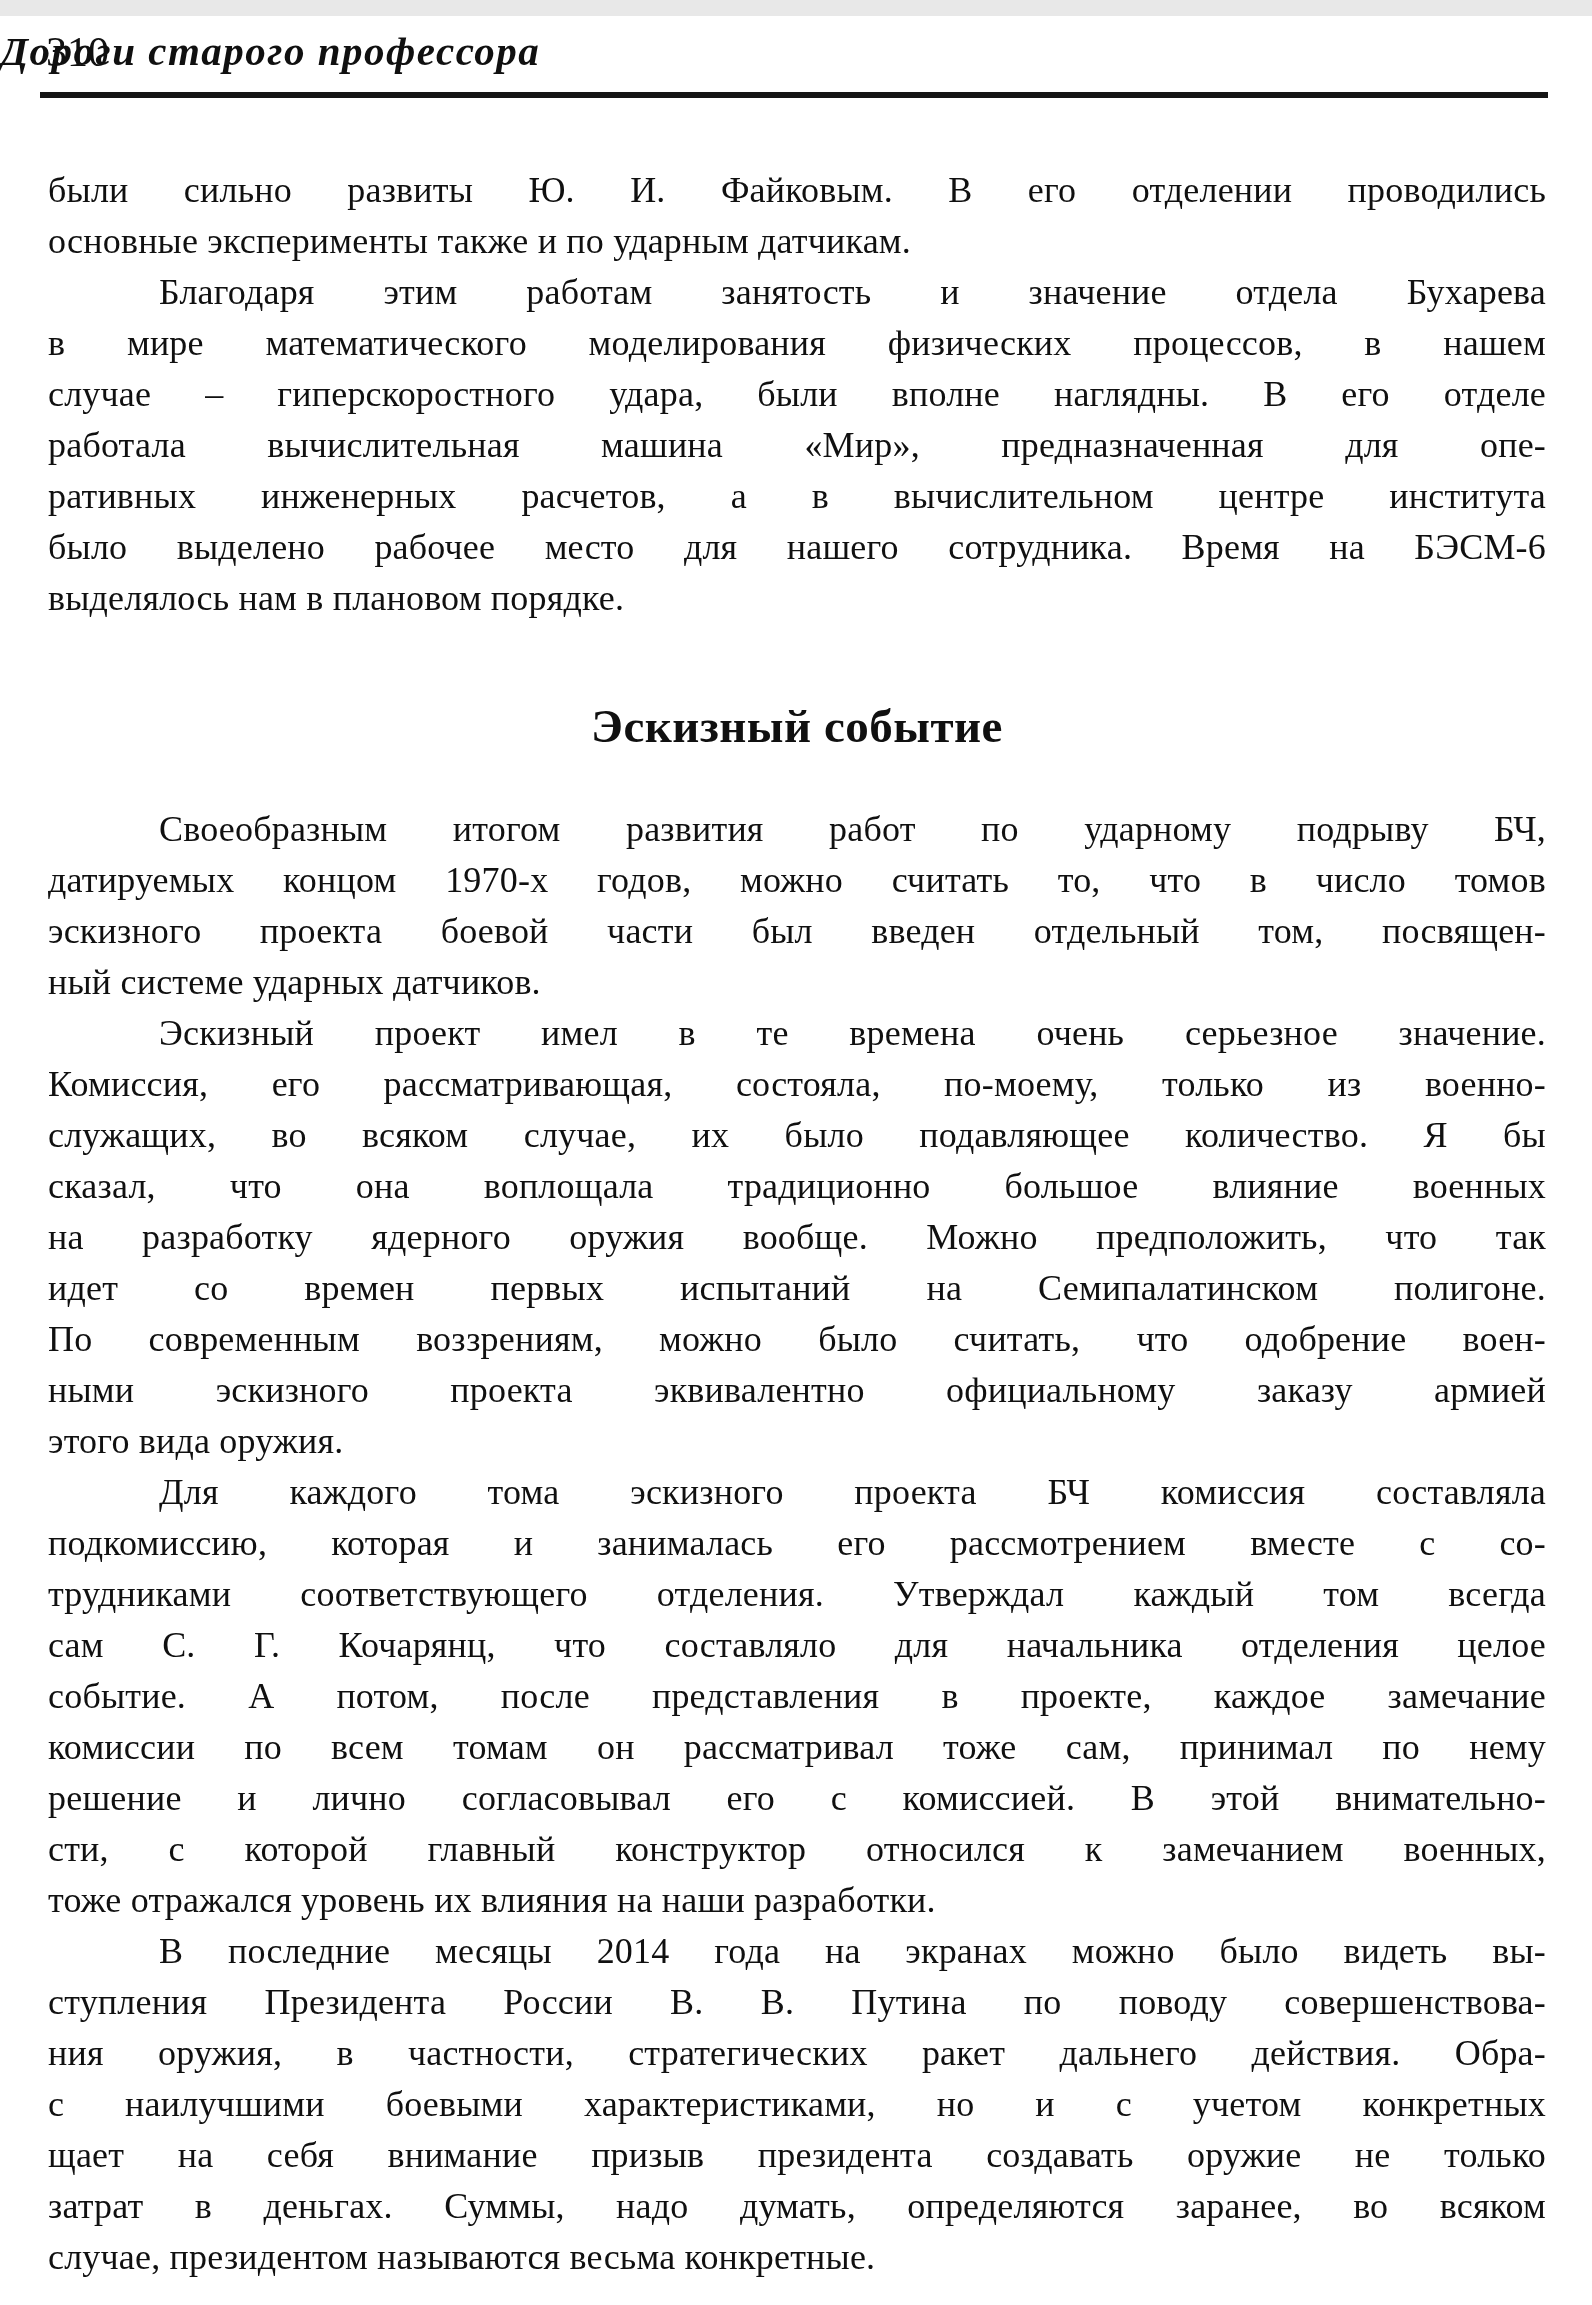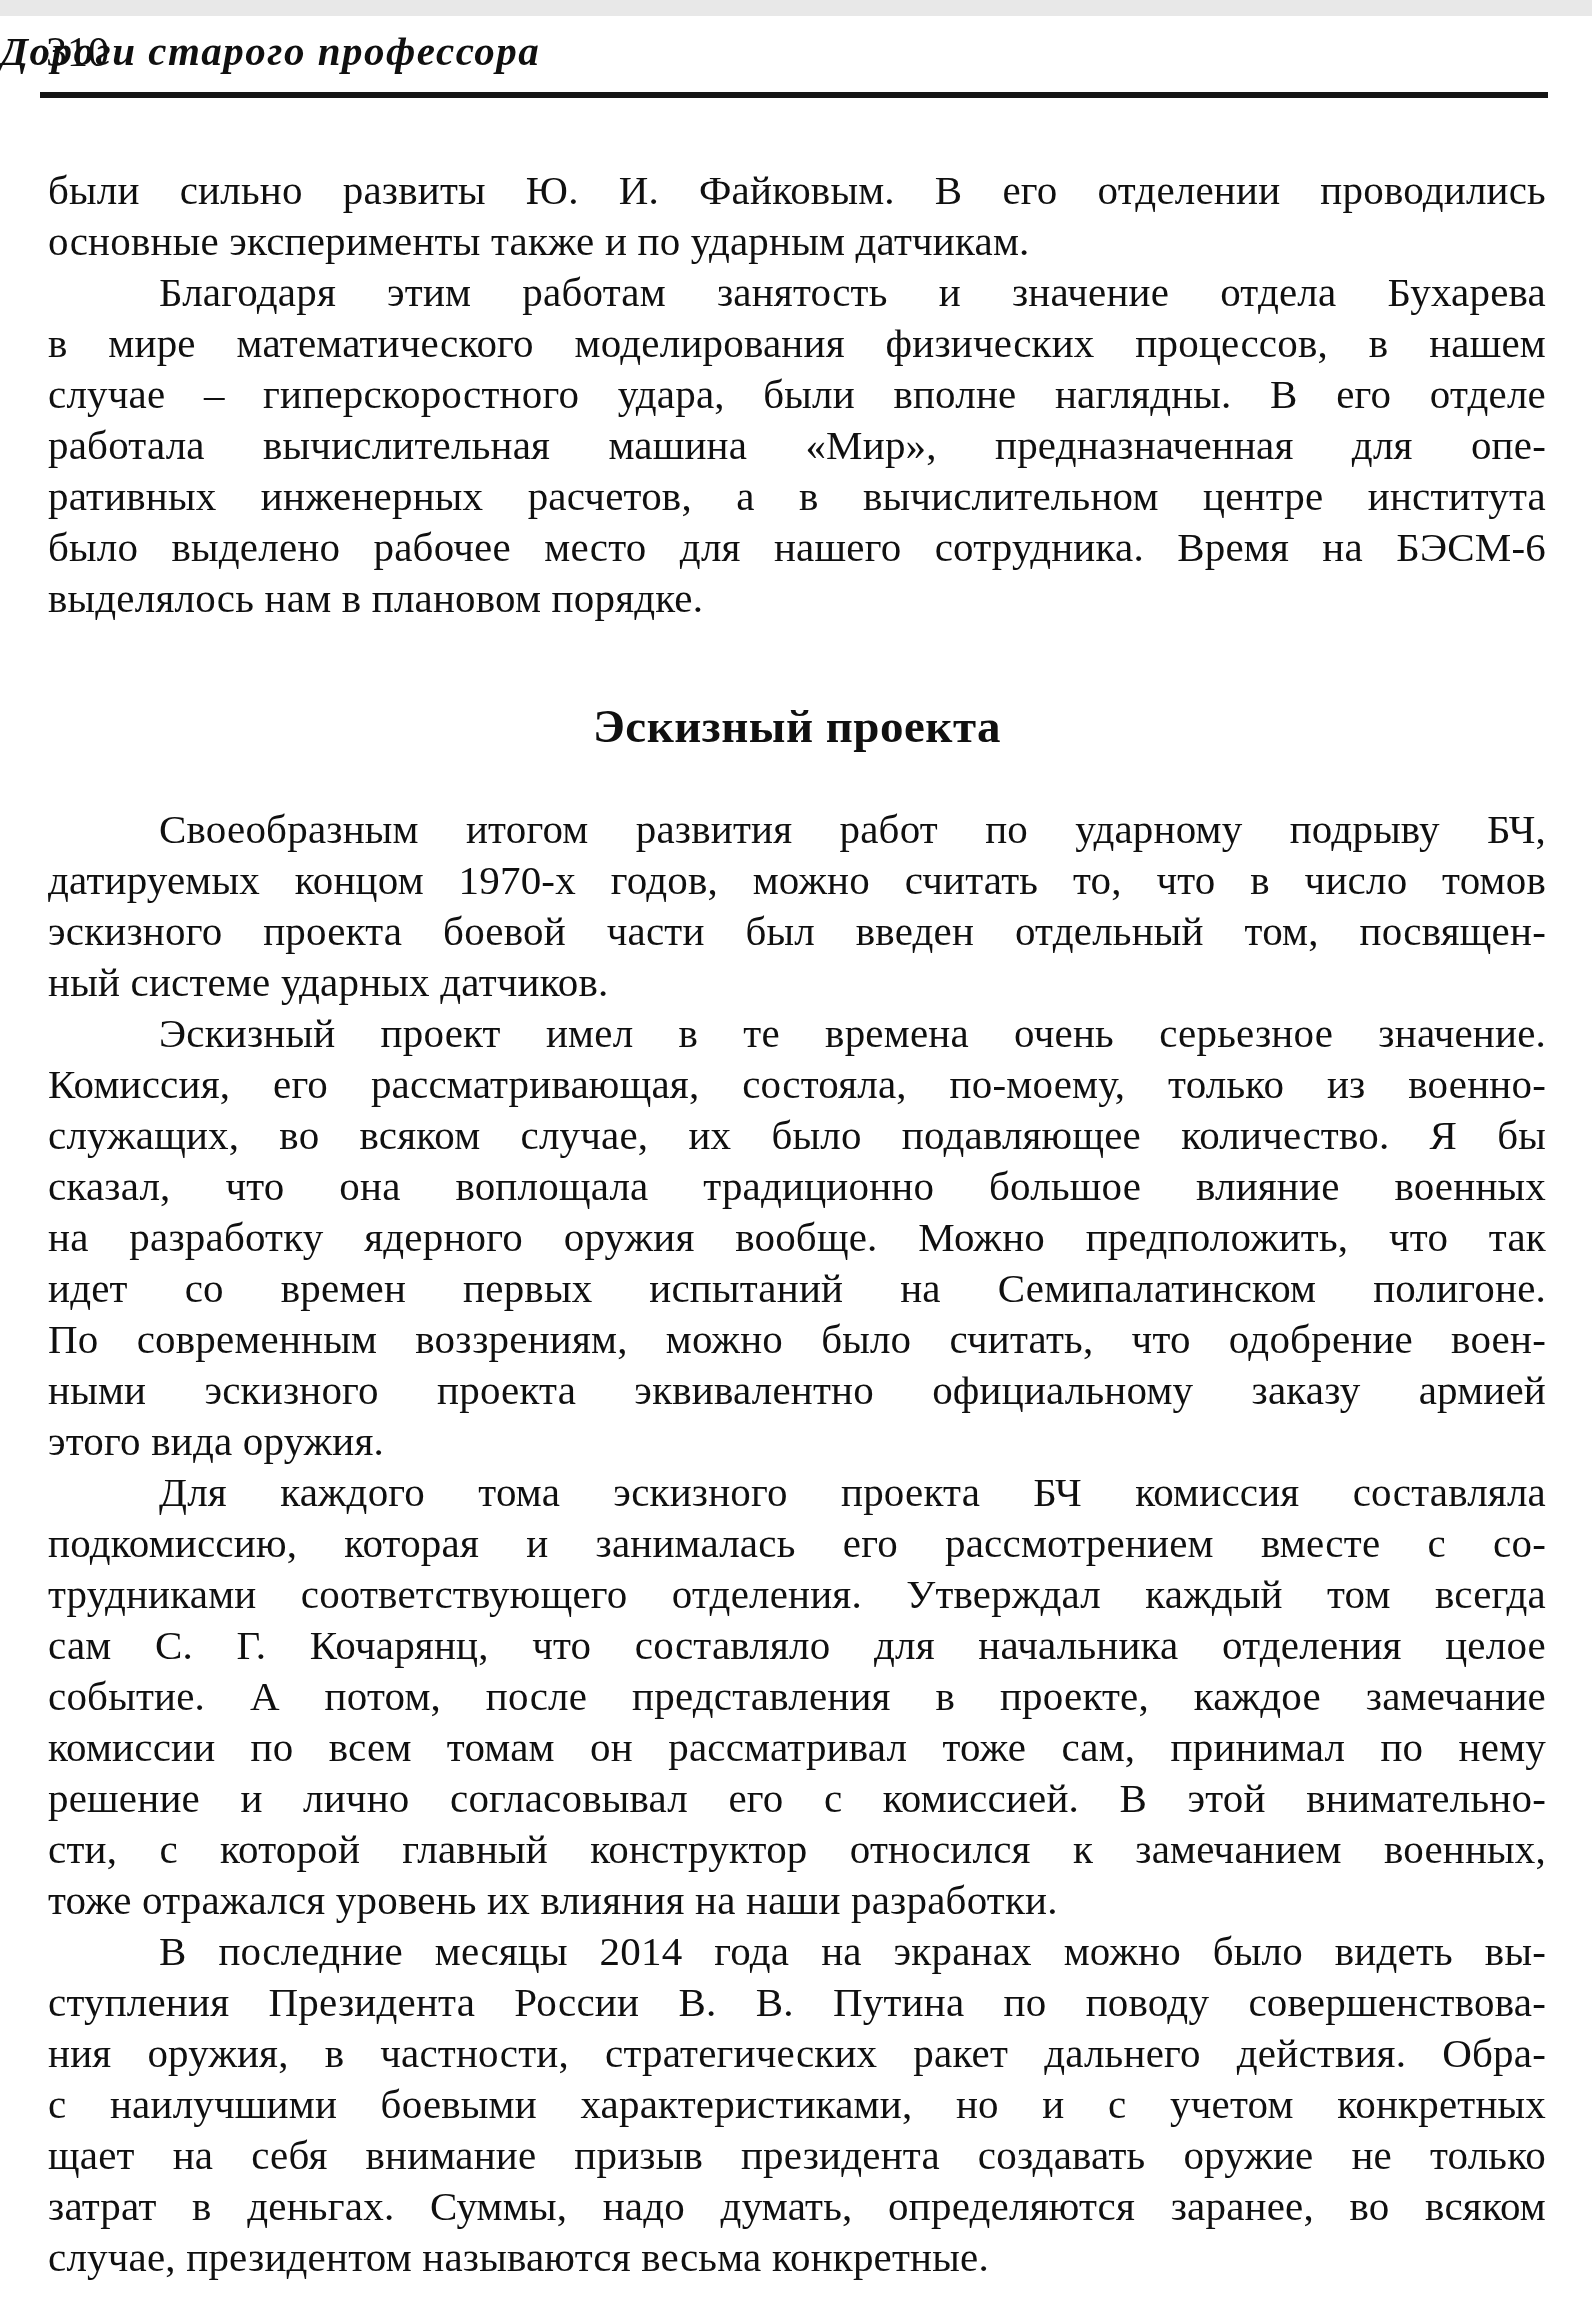--- a/index.html
+++ b/index.html
@@ -39,21 +39,21 @@
     background: #151515;
   }
   .page-body {
     position: absolute;
     top: 149px;
     left: 48px;
     right: 46px;
   }
   .paragraph { margin: 0; }
   .line {
-    font-size: 41px;
+    font-size: 36px;
     line-height: 51px;
     height: 51px;
     letter-spacing: 0.2px;
     text-align: justify;
     text-align-last: justify;
     white-space: normal;
   }
   .line.first { padding-left: 111px; }
   .line.last  { text-align: center; text-align-last: left; }
   .section-heading {
@@ -80,21 +80,21 @@
       </div>
       <div class="paragraph">
         <div class="line first">Благодаря этим работам занятость и значение отдела Бухарева</div>
         <div class="line">в мире математического моделирования физических процессов, в нашем</div>
         <div class="line">случае – гиперскоростного удара, были вполне наглядны. В его отделе</div>
         <div class="line">работала вычислительная машина «Мир», предназначенная для опе-</div>
         <div class="line">ративных инженерных расчетов, а в вычислительном центре института</div>
         <div class="line">было выделено рабочее место для нашего сотрудника. Время на БЭСМ-6</div>
         <div class="line last">выделялось нам в плановом порядке.</div>
       </div>
-      <div class="section-heading">Эскизный проекта</div>
+      <div class="section-heading">Эскизный событие</div>
       <div class="paragraph">
         <div class="line first">Своеобразным итогом развития работ по ударному подрыву БЧ,</div>
         <div class="line">датируемых концом 1970-х годов, можно считать то, что в число томов</div>
         <div class="line">эскизного проекта боевой части был введен отдельный том, посвящен-</div>
         <div class="line last">ный системе ударных датчиков.</div>
       </div>
       <div class="paragraph">
         <div class="line first">Эскизный проект имел в те времена очень серьезное значение.</div>
         <div class="line">Комиссия, его рассматривающая, состояла, по-моему, только из военно-</div>
         <div class="line">служащих, во всяком случае, их было подавляющее количество. Я бы</div>

